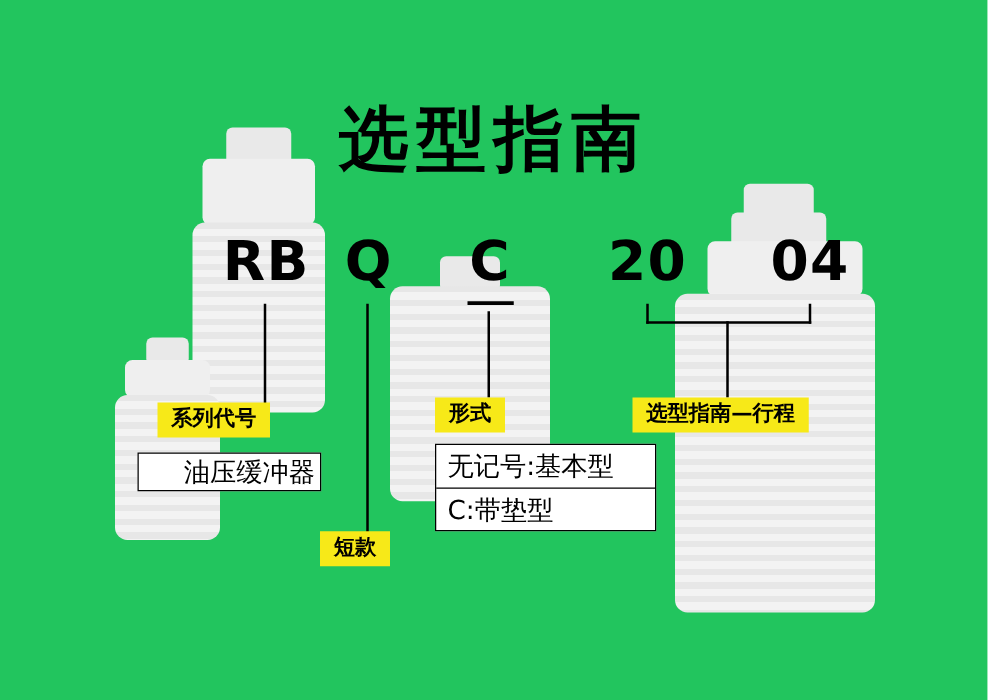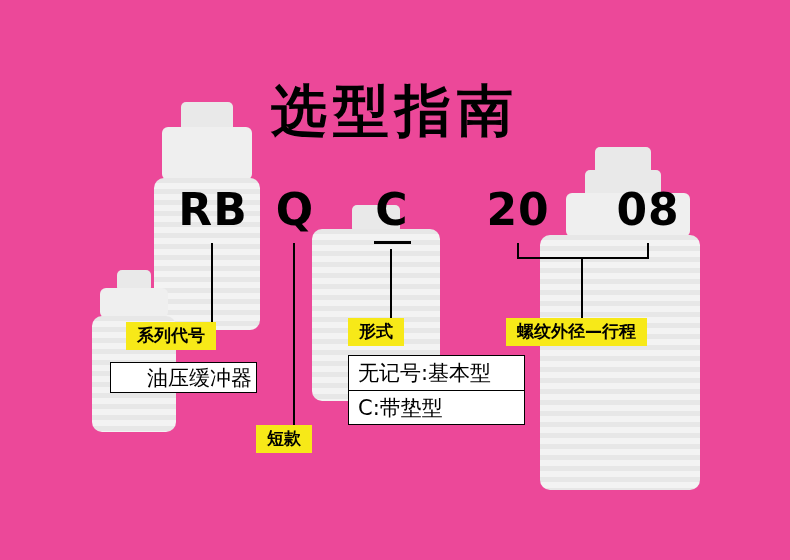--- a/index.html
+++ b/index.html
@@ -1,19 +1,19 @@
 <!DOCTYPE html>
 <html><head>
 <meta charset="utf-8">
 <style>
   html,body{margin:0;padding:0;background:#ffffff;}
   .canvas{
     position:relative;
     width:790px;height:560px;
-    background:#ec4899;
+    background:#22c55e;
     overflow:hidden;
     font-family:"DejaVu Sans","Liberation Sans",sans-serif;
     color:#000;
   }
   
   .ghost{position:absolute;z-index:0;}
   .g-solid{background:#efefef;border-radius:6px;}
   .g-cap{background:#e9e9e9;border-radius:5px 5px 3px 3px;}
   .g-thread{
     background:repeating-linear-gradient(180deg,
@@ -90,35 +90,35 @@
     <div class="ghost g-solid" style="left:566px;top:193px;width:124px;height:44px;"></div>
     <div class="ghost g-thread" style="left:540px;top:235px;width:160px;height:255px;"></div>
   </div>
 
   <div class="title">选型指南</div>
 
   <div class="code" style="left:213px;">RB</div>
   <div class="code" style="left:295px;">Q</div>
   <div class="code" style="left:392px;">C</div>
   <div class="code" style="left:518px;">20</div>
-  <div class="code" style="left:648px;">08</div>
+  <div class="code" style="left:648px;">04</div>
 
   <div class="c-underline" style="left:374px;top:241px;width:37px;"></div>
 
   <div class="vline" style="left:211px;top:243px;height:80px;"></div>
   <div class="vline" style="left:293px;top:243px;height:207px;"></div>
   <div class="vline" style="left:390px;top:249px;height:69px;"></div>
   <div class="vline" style="left:517px;top:243px;height:16px;"></div>
   <div class="vline" style="left:647px;top:243px;height:16px;"></div>
   <div class="hline" style="left:517px;top:257px;width:132px;"></div>
   <div class="vline" style="left:581px;top:257px;height:61px;"></div>
 
   <div class="tag" style="left:126px;top:322px;">系列代号</div>
   <div class="tag" style="left:348px;top:318px;">形式</div>
-  <div class="tag" style="left:506px;top:318px;">螺纹外径—行程</div>
+  <div class="tag" style="left:506px;top:318px;">选型指南—行程</div>
   <div class="tag" style="left:256px;top:425px;">短款</div>
 
   <div class="wbox wbox-center" style="left:110px;top:362px;width:147px;height:31px;">油压缓冲器</div>
 
   <div class="wbox" style="left:348px;top:355px;width:177px;">
     <div class="opt-row">无记号:基本型</div>
     <div class="opt-row">C:带垫型</div>
   </div>
 
 </div>

